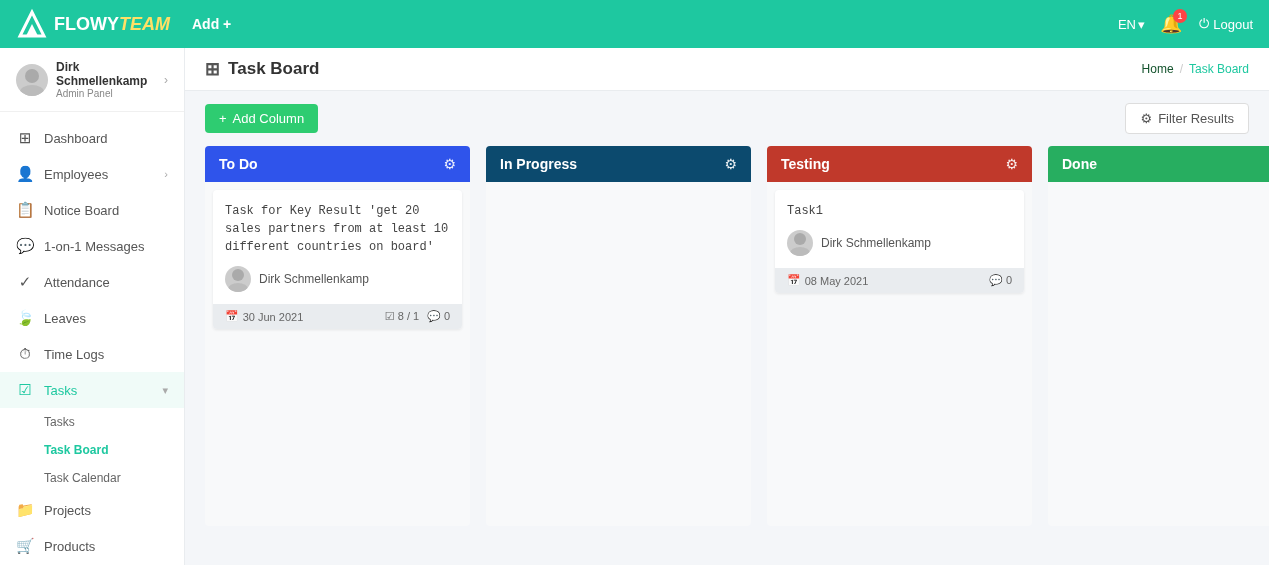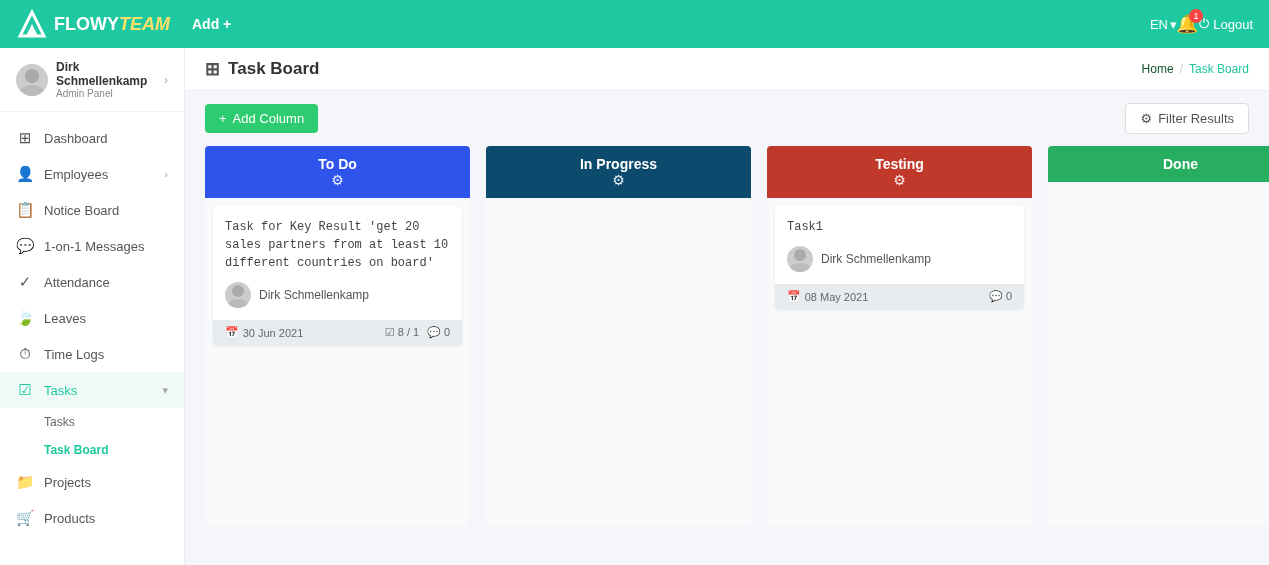--- a/index.html
+++ b/index.html
@@ -57,20 +57,21 @@
       font-weight: bold;
       cursor: pointer;
       display: flex;
       align-items: center;
       gap: 4px;
     }
     .nav-right {
       margin-left: auto;
       display: flex;
       align-items: center;
+      gap: 16px;
       color: white;
       font-size: 13px;
     }
     .nav-right .lang-btn {
       background: transparent;
       border: none;
       color: white;
       font-size: 13px;
       cursor: pointer;
       display: flex;
@@ -266,21 +267,20 @@
       flex-direction: column;
     }
     .column-header {
       display: flex;
       align-items: center;
       justify-content: space-between;
       padding: 10px 14px;
       color: white;
       font-size: 14px;
       font-weight: 600;
-      flex-direction: column;
     }
     .col-todo .column-header { background: #2f54eb; }
     .col-inprogress .column-header { background: #0c4a6e; }
     .col-testing .column-header { background: #c0392b; }
     .col-done .column-header { background: #27ae60; }
 
     .column-body {
       background: #f8f9fa;
       flex: 1;
       padding: 8px;
@@ -413,20 +413,21 @@
         <span class="item-label">Time Logs</span>
       </div>
       <div class="sidebar-item active">
         <span class="item-icon">☑</span>
         <span class="item-label">Tasks</span>
         <span class="item-chevron">▾</span>
       </div>
       <div class="sidebar-submenu">
         <div class="sub-item">Tasks</div>
         <div class="sub-item active">Task Board</div>
+        <div class="sub-item">Task Calendar</div>
       </div>
       <div class="sidebar-item">
         <span class="item-icon">📁</span>
         <span class="item-label">Projects</span>
       </div>
       <div class="sidebar-item">
         <span class="item-icon">🛒</span>
         <span class="item-label">Products</span>
       </div>
       <div class="sidebar-item">

